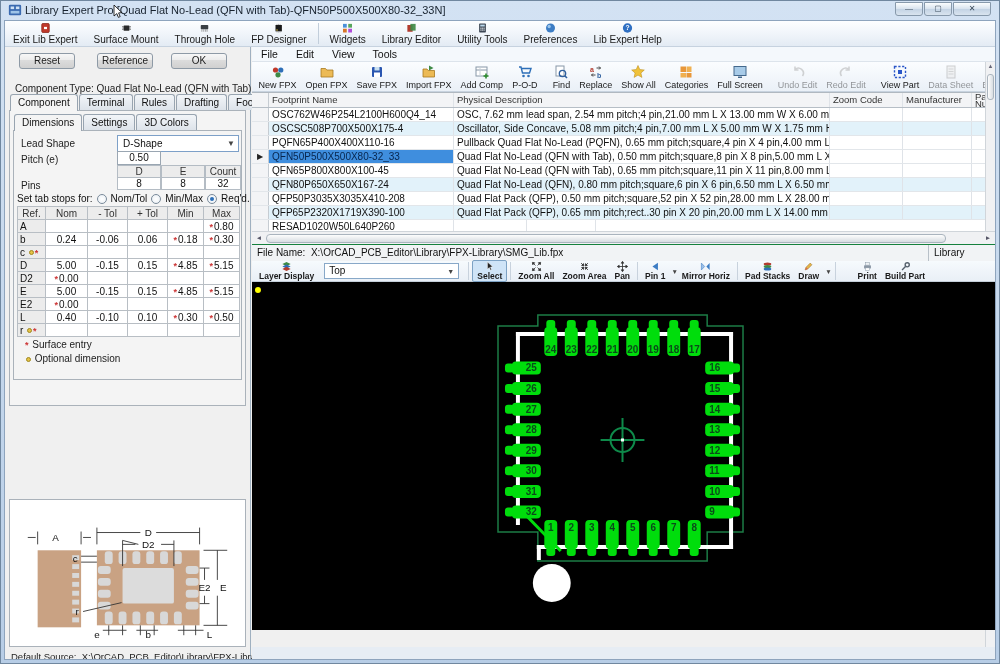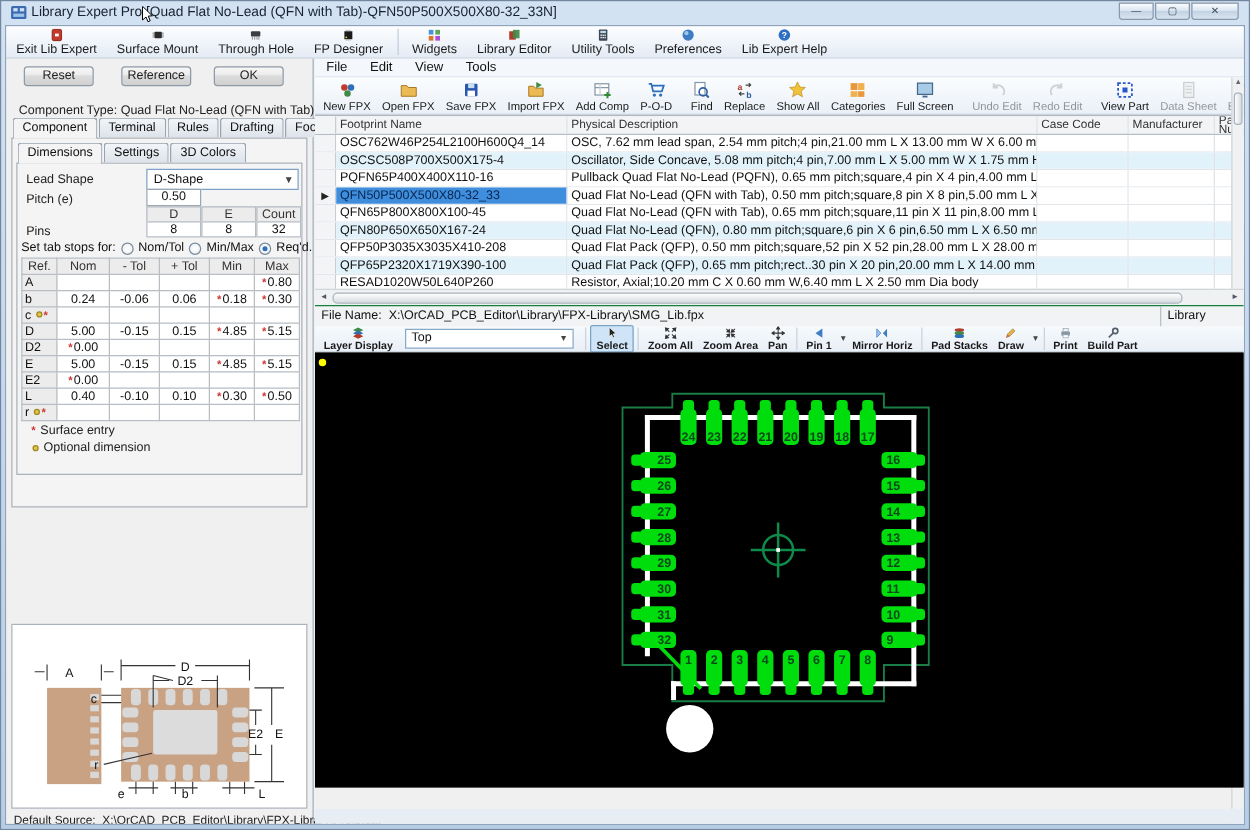--- a/index.html
+++ b/index.html
@@ -582,21 +582,21 @@
             </svg>
             <span class="lbl">Build Lib</span>
           </div>
         </div>
 
       <div class="grid" id="fp-grid">
           <div class="g-row hdr">
             <div class="g-cell g-sel" style="width:17px;"></div>
             <div class="g-cell" style="width:185px;">Footprint Name</div>
             <div class="g-cell" style="width:376px;">Physical Description</div>
-            <div class="g-cell" style="width:73px;">Case Code</div>
+            <div class="g-cell" style="width:73px;">Zoom Code</div>
             <div class="g-cell" style="width:69px;">Manufacturer</div>
             <div class="g-cell" style="width:26px;white-space:normal;line-height:7px;padding-top:0;">Part Number</div>
           </div>
           <div class="g-row">
             <div class="g-cell g-sel"></div>
             <div class="g-cell" style="width:185px;background:#ffffff;">OSC762W46P254L2100H600Q4_14</div>
             <div class="g-cell" style="width:376px;background:#ffffff;">OSC, 7.62 mm lead span, 2.54 mm pitch;4 pin,21.00 mm L X 13.00 mm W X 6.00 mm H body</div>
             <div class="g-cell" style="width:73px;background:#ffffff;"></div>
             <div class="g-cell" style="width:69px;background:#ffffff;"></div>
             <div class="g-cell" style="width:26px;background:#ffffff;border-right:none;"></div>
@@ -653,21 +653,20 @@
             <div class="g-cell g-sel"></div>
             <div class="g-cell" style="width:185px;background:#e2f2fa;">QFP65P2320X1719X390-100</div>
             <div class="g-cell" style="width:376px;background:#e2f2fa;">Quad Flat Pack (QFP), 0.65 mm pitch;rect..30 pin X 20 pin,20.00 mm L X 14.00 mm W X 3.90 mm H body</div>
             <div class="g-cell" style="width:73px;background:#e2f2fa;"></div>
             <div class="g-cell" style="width:69px;background:#e2f2fa;"></div>
             <div class="g-cell" style="width:26px;background:#e2f2fa;border-right:none;"></div>
           </div>
           <div class="g-row">
             <div class="g-cell g-sel"></div>
             <div class="g-cell" style="width:185px;background:#ffffff;">RESAD1020W50L640P260</div>
-            <div class="g-cell" style="width:376px;background:#ffffff;">Resistor, Axial;10.20 mm C X 0.60 mm W,6.40 mm L X 2.50 mm Dia body</div>
             <div class="g-cell" style="width:73px;background:#ffffff;"></div>
             <div class="g-cell" style="width:69px;background:#ffffff;"></div>
             <div class="g-cell" style="width:26px;background:#ffffff;border-right:none;"></div>
           </div>
         </div>
       <div class="vsb">
           <div style="padding-top:1px;">▲</div>
           <div style="position:absolute;bottom:1px;left:0;right:0;">▼</div>
           <div style="position:absolute;top:12px;left:1px;right:1px;height:26px;background:linear-gradient(90deg,#fdfdfd,#d8dde2);border:1px solid #aab4be;border-radius:3px;"></div>
         </div>
@@ -786,21 +785,21 @@
             <div class="cv-item">
               <svg class="ic11" viewBox="0 0 16 16">
                 <path d="M3 13 L4.5 9 L10.5 3 L13 5.5 L7 11.5 Z" fill="#e8b44a" stroke="#8a6a20" stroke-width="0.7"></path>
                 <path d="M3 13 L4.5 9 L7 11.5 Z" fill="#d86a50"></path>
               </svg>
               <span class="lbl">Draw</span>
             </div>
             <span class="dd-arr">▼</span>
           </div>
           <div class="cv-sep"></div>
-          <div style="display:flex;align-items:flex-start;">
+          <div style="display:flex;align-items:flex-start;margin-left:15px;">
             <div class="cv-item">
               <svg class="ic11" viewBox="0 0 16 16">
                 <rect x="3" y="6" width="10" height="5" rx="1" fill="#8a97a5"></rect>
                 <rect x="5" y="2.5" width="6" height="3.5" fill="#eef2f5" stroke="#8a97a5" stroke-width="0.7"></rect>
                 <rect x="5" y="10" width="6" height="3.5" fill="#fff" stroke="#8a97a5" stroke-width="0.7"></rect>
               </svg>
               <span class="lbl">Print</span>
             </div>
           </div>
           <div style="display:flex;align-items:center;">

